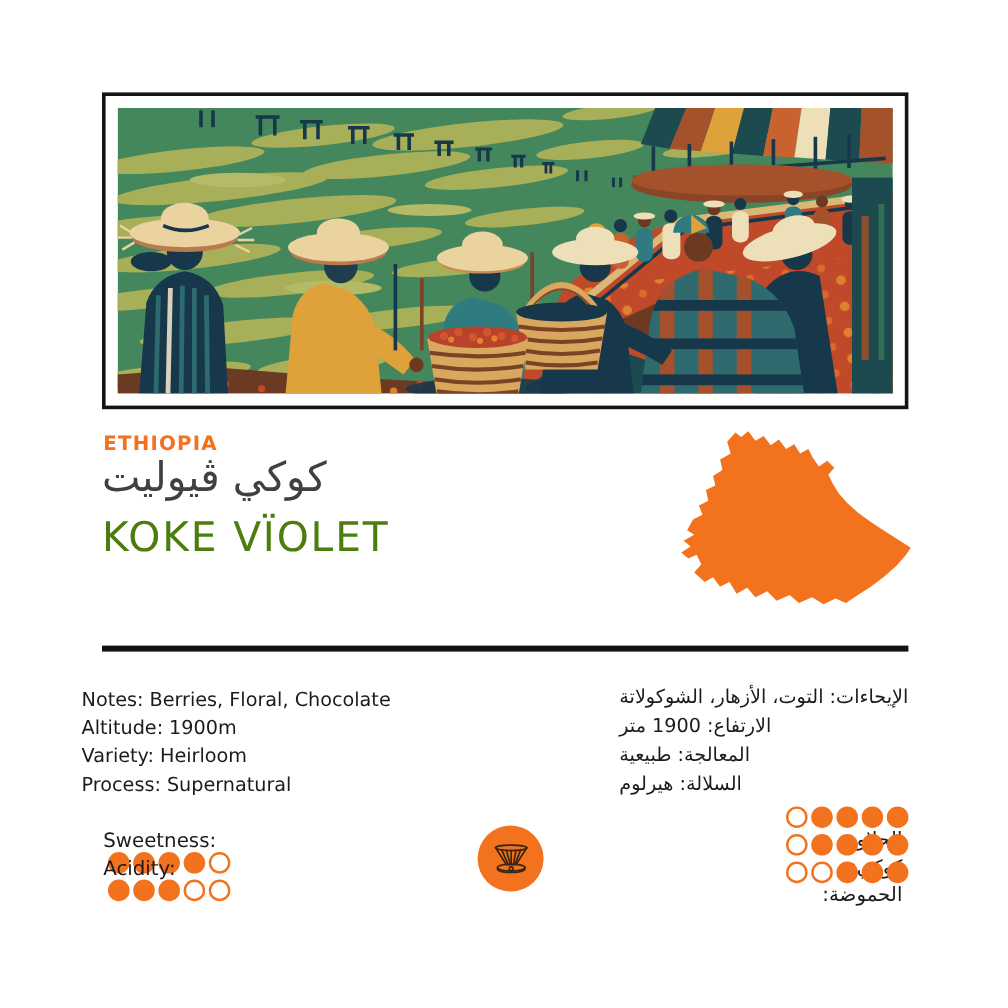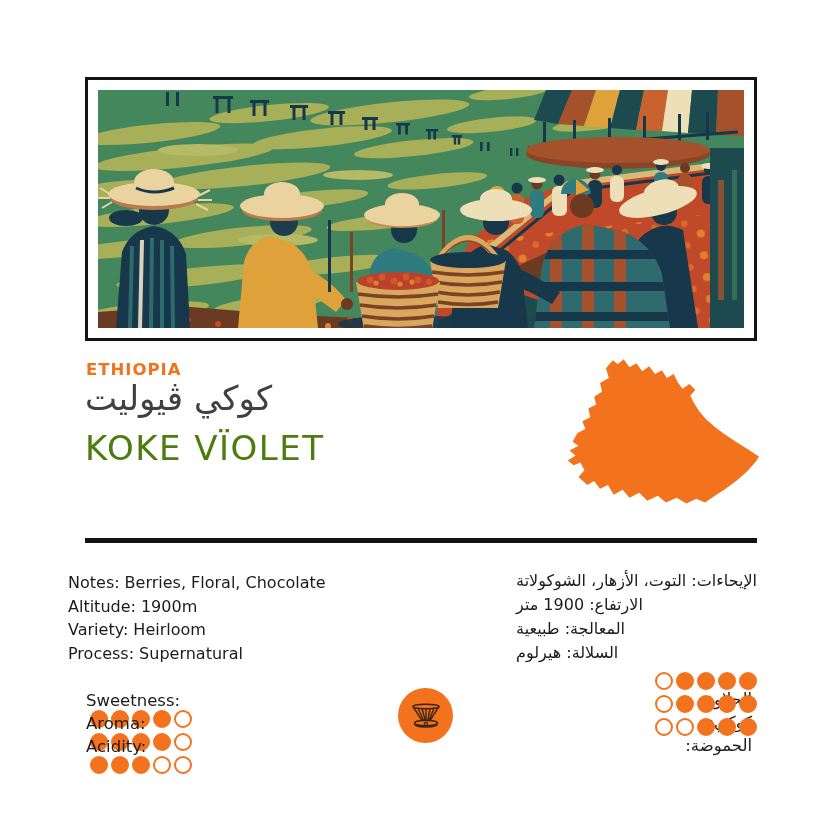--- a/index.html
+++ b/index.html
@@ -371,30 +371,20 @@
         <span class="rating-label">Sweetness:</span>
         <span class="dots">
           <span class="dot filled"></span>
           <span class="dot filled"></span>
           <span class="dot filled"></span>
           <span class="dot filled"></span>
           <span class="dot"></span>
         </span>
       </div>
       <div class="rating-row">
-        <span class="rating-label">Aroma:</span>
-        <span class="dots">
-          <span class="dot filled"></span>
-          <span class="dot filled"></span>
-          <span class="dot filled"></span>
-          <span class="dot filled"></span>
-          <span class="dot"></span>
-        </span>
-      </div>
-      <div class="rating-row">
         <span class="rating-label">Acidity:</span>
         <span class="dots">
           <span class="dot filled"></span>
           <span class="dot filled"></span>
           <span class="dot filled"></span>
           <span class="dot"></span>
           <span class="dot"></span>
         </span>
       </div>
     </div>

